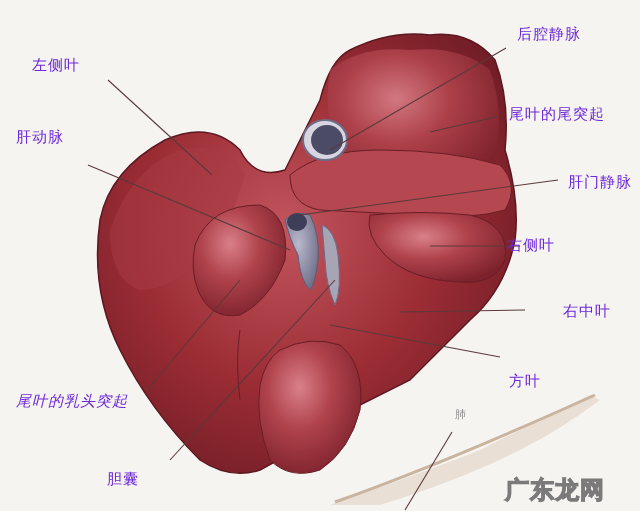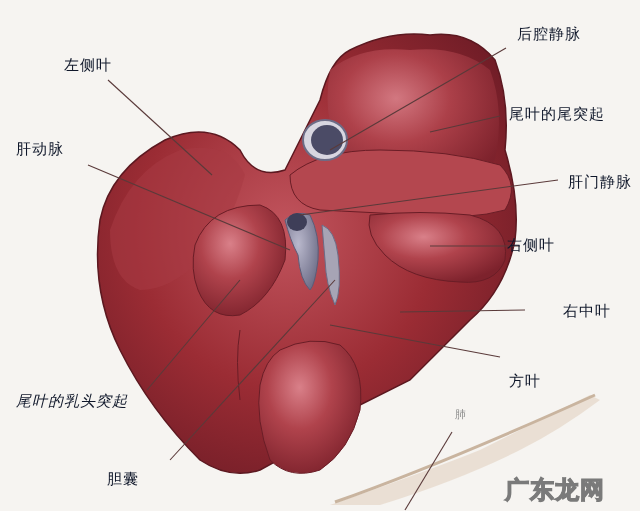--- a/index.html
+++ b/index.html
@@ -1,19 +1,19 @@
 <!DOCTYPE html>
 <html><head>
 <meta charset="utf-8">
 <style>
   html,body{margin:0;padding:0;}
   body{width:640px;height:511px;background:#f6f4f1;overflow:hidden;position:relative;
        font-family:"DejaVu Sans","Liberation Sans",sans-serif;}
   #canvas{position:absolute;left:0;top:0;width:640px;height:511px;}
-  .label{position:absolute;font-size:15px;color:#0f172a;white-space:nowrap;letter-spacing:1px;}
+  .label{position:absolute;font-size:15px;color:#6d28d9;white-space:nowrap;letter-spacing:1px;}
   .watermark{position:absolute;left:505px;top:474px;font-size:24px;font-weight:bold;color:#404040;
        -webkit-text-stroke:1.2px #7a7a7a;letter-spacing:1px;}
 </style>
 </head>
 <body>
 
 <svg id="canvas" viewBox="0 0 640 511" xmlns="http://www.w3.org/2000/svg">
   <defs>
     <radialGradient id="gMain" cx="45%" cy="45%" r="65%">
       <stop offset="0%" stop-color="#c2555e"></stop>
@@ -66,22 +66,22 @@
     <line x1="558" y1="180" x2="300" y2="215"></line>
     <line x1="520" y1="246" x2="430" y2="246"></line>
     <line x1="525" y1="310" x2="400" y2="312"></line>
     <line x1="500" y1="357" x2="330" y2="325"></line>
     <line x1="147" y1="390" x2="240" y2="280"></line>
     <line x1="170" y1="460" x2="335" y2="280"></line>
     <line x1="405" y1="510" x2="452" y2="432"></line>
   </g>
 </svg>
 
-<div class="label" style="left:64px;top:56px;">左侧叶</div>
-<div class="label" style="left:16px;top:140px;">肝动脉</div>
+<div class="label" style="left:32px;top:56px;">左侧叶</div>
+<div class="label" style="left:16px;top:128px;">肝动脉</div>
 <div class="label" style="left:517px;top:25px;">后腔静脉</div>
 <div class="label" style="left:509px;top:105px;">尾叶的尾突起</div>
 <div class="label" style="left:568px;top:165px;margin-top:8px;">肝门静脉</div>
 <div class="label" style="left:507px;top:236px;">右侧叶</div>
 <div class="label" style="left:533px;top:302px;margin-left:30px;">右中叶</div>
 <div class="label" style="left:509px;top:372px;">方叶</div>
 <div class="label" style="left:16px;top:392px;font-style:italic;">尾叶的乳头突起</div>
 <div class="label" style="left:107px;top:470px;">胆囊</div>
 <div class="label" style="left:455px;top:407px;font-size:11px;color:#8a8a8a;">肺</div>
 

